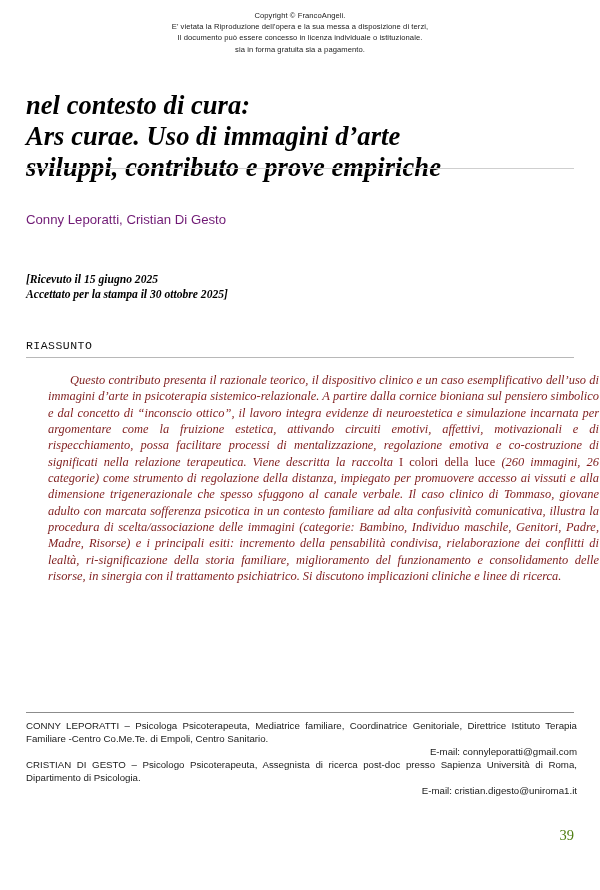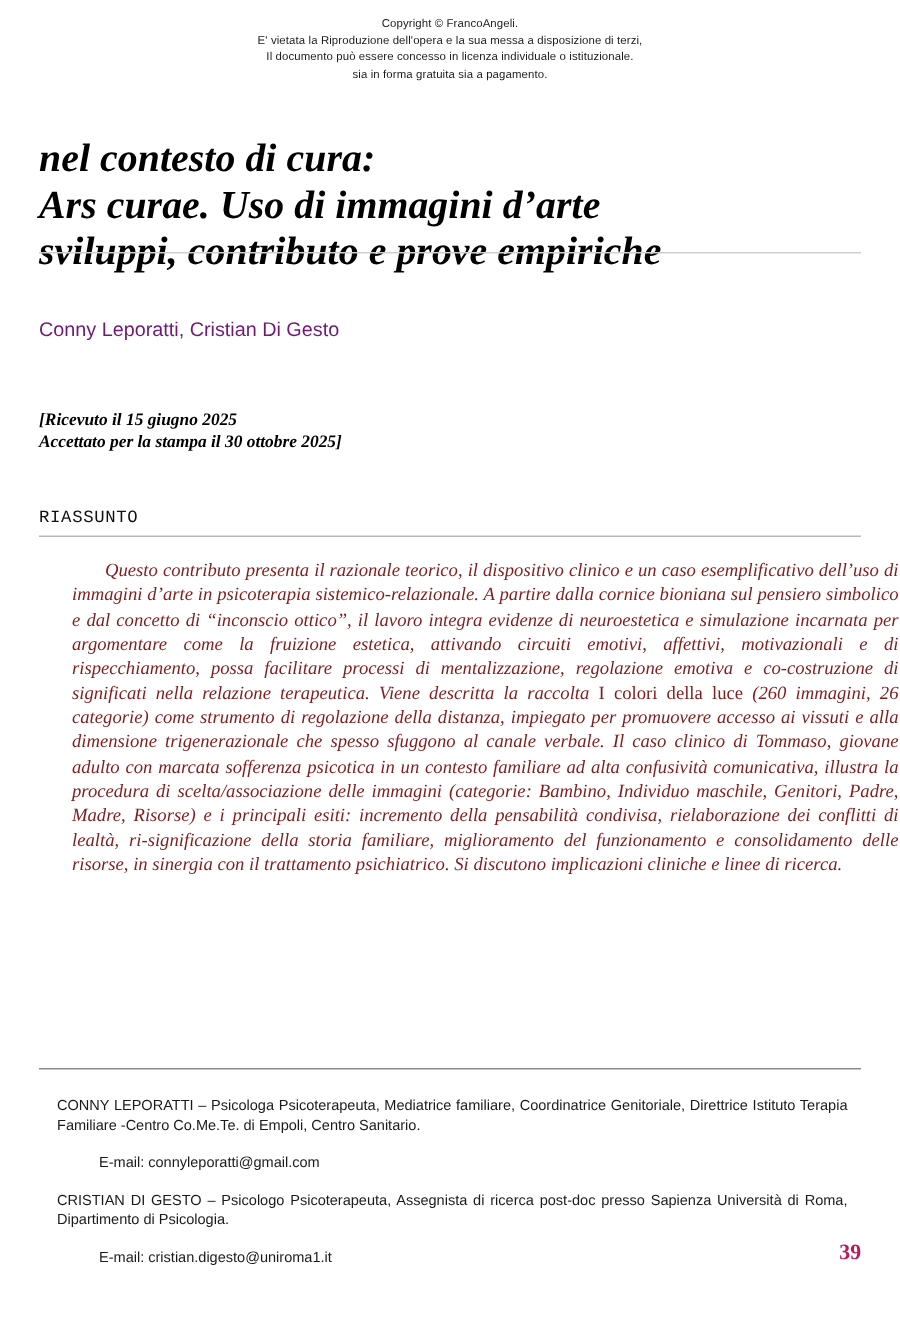--- a/index.html
+++ b/index.html
@@ -144,22 +144,22 @@
     position: absolute;
     left: 26px;
     top: 719px;
     width: 551px;
     font-family: "Liberation Sans", sans-serif;
     font-size: 9.7px;
     line-height: 13.0px;
     text-align: justify;
     color: #1a1a1a;
   }
-  .affiliations p { margin: 12px; }
-  .affiliations .email { text-align: left; padding-left: 28px; }
+  .affiliations p { margin: 0; }
+  .affiliations .email { text-align: right; padding-left: 28px; }
 
   
   .footer {
     position: absolute;
     left: 26px;
     top: 827px;
     width: 548px;
     font-family: "Liberation Serif", serif;
     font-size: 12.6px;
     line-height: 16.6px;
@@ -167,22 +167,22 @@
     letter-spacing: 0.01em;
   }
   .footer div { white-space: nowrap; }
 
   .page-number {
     position: absolute;
     right: 26px;
     top: 827px;
     font-family: "Liberation Serif", serif;
     font-size: 14.5px;
-    font-weight: bold;
-    color: #be185d;
+    font-weight: normal;
+    color: #4d7c0f;
     line-height: 16.6px;
   }
 </style>
 </head>
 <body>
 
 <div class="page">
 
   <div class="copyright">
     <div>Copyright © FrancoAngeli.</div>

